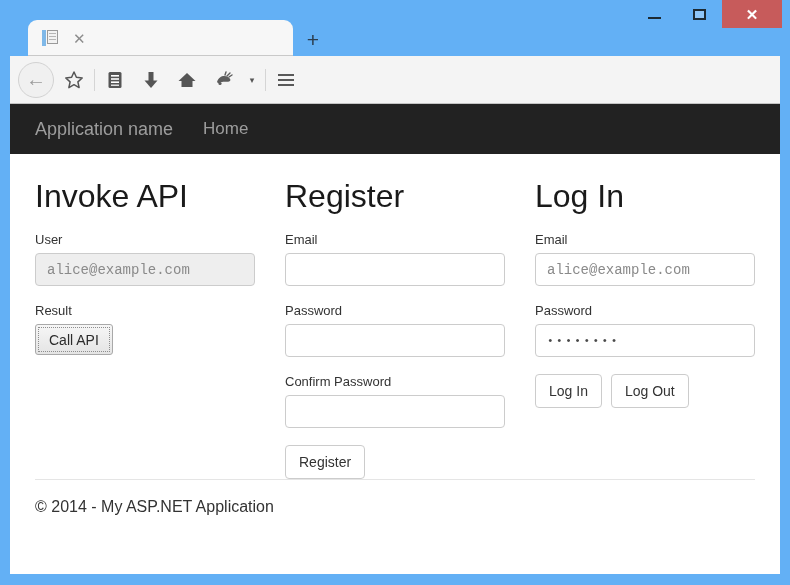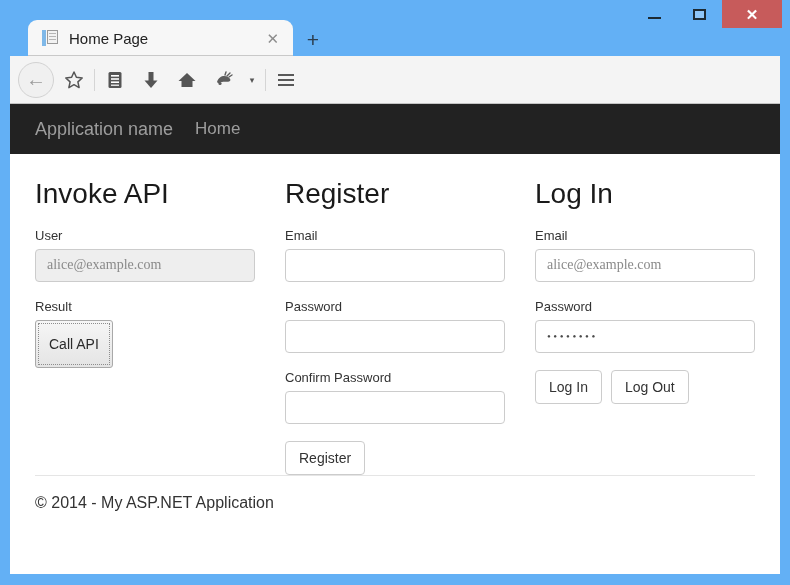--- a/index.html
+++ b/index.html
@@ -278,20 +278,21 @@
     overflow: hidden;
   }
 
   
   .navbar {
     height: 50px;
     background: #222222;
     display: flex;
     align-items: center;
     padding-left: 25px;
+    gap: 8px;
   }
   .navbar .brand {
     font-size: 18px;
     color: #9d9d9d;
     margin-right: 22px;
     cursor: default;
   }
   .navbar .navlink {
     font-size: 17px;
     color: #9d9d9d;
@@ -303,21 +304,21 @@
     padding: 20px 25px 0 25px;
   }
   .cols {
     display: flex;
   }
   .col {
     width: 250px;
     flex: none;
   }
   h1.col-title {
-    font-size: 28px;
+    font-size: 32px;
     font-weight: normal;
     color: #1a1a1a;
     margin: 5px 0 18px 0;
     line-height: 1.1;
   }
   .field-label {
     font-size: 13px;
     font-weight: normal;
     color: #333333;
     margin-bottom: 6px;
@@ -326,21 +327,21 @@
   .form-control {
     width: 220px;
     height: 33px;
     border: 1px solid #cccccc;
     border-radius: 4px;
     box-sizing: border-box;
     font-size: 14px;
     color: #555555;
     padding: 0 11px;
     background: #ffffff;
-    font-family: Liberation Serif, serif;
+    font-family: Liberation Mono, monospace;
     display: flex;
     align-items: center;
     margin-bottom: 17px;
   }
   .form-control.readonly {
     background: #eeeeee;
     color: #8a8a8a;
   }
   .form-control.filled { color: #8a8a8a; }
   .dots {
@@ -363,21 +364,21 @@
     font-family: "Liberation Sans", sans-serif;
     cursor: default;
   }
   .btn.native {
     background: linear-gradient(#f6f6f6, #e4e4e4);
     border: 1px solid #a9a9a9;
     border-radius: 3px;
     outline: 1px dotted #8d8d8d;
     outline-offset: -4px;
     color: #2b2b2b;
-    height: 48px;
+    height: 31px;
   }
   .btn-row { display: flex; gap: 9px; }
 
   
   .footer {
     margin: 0 25px;
     border-top: 1px solid #e5e5e5;
     padding-top: 18px;
   }
   .footer p {
@@ -404,21 +405,20 @@
         </div>
     </div>
   </div>
 
   <div class="tabstrip">
     <div class="tab">
       <span class="favicon">
         <span class="bar"></span>
           <span class="page"></span>
       </span>
-      <span class="tab-title">Home Page</span>
       <span class="tab-close">✕</span>
     </div>
     <div class="newtab">+</div>
   </div>
 
   <div class="toolbar">
     <div class="backbtn">←</div>
 
 
     <div class="tb-icon">

